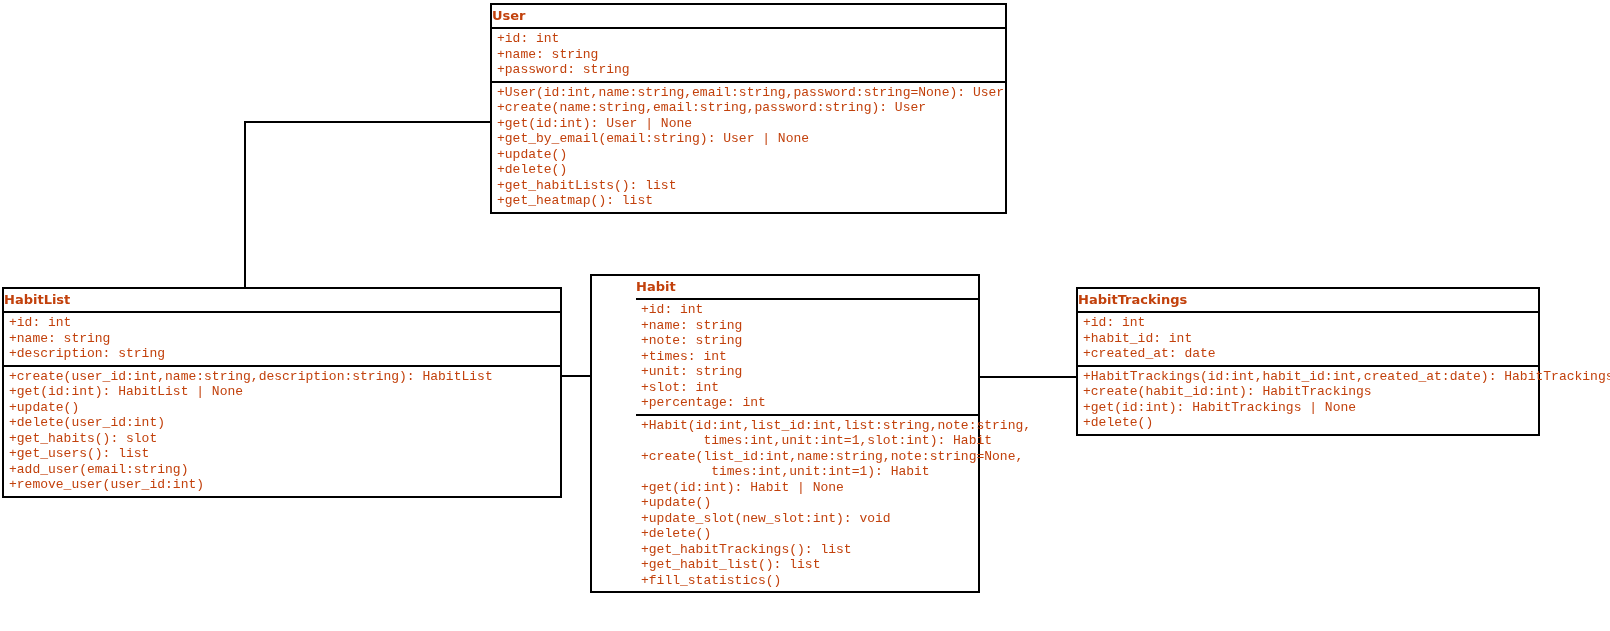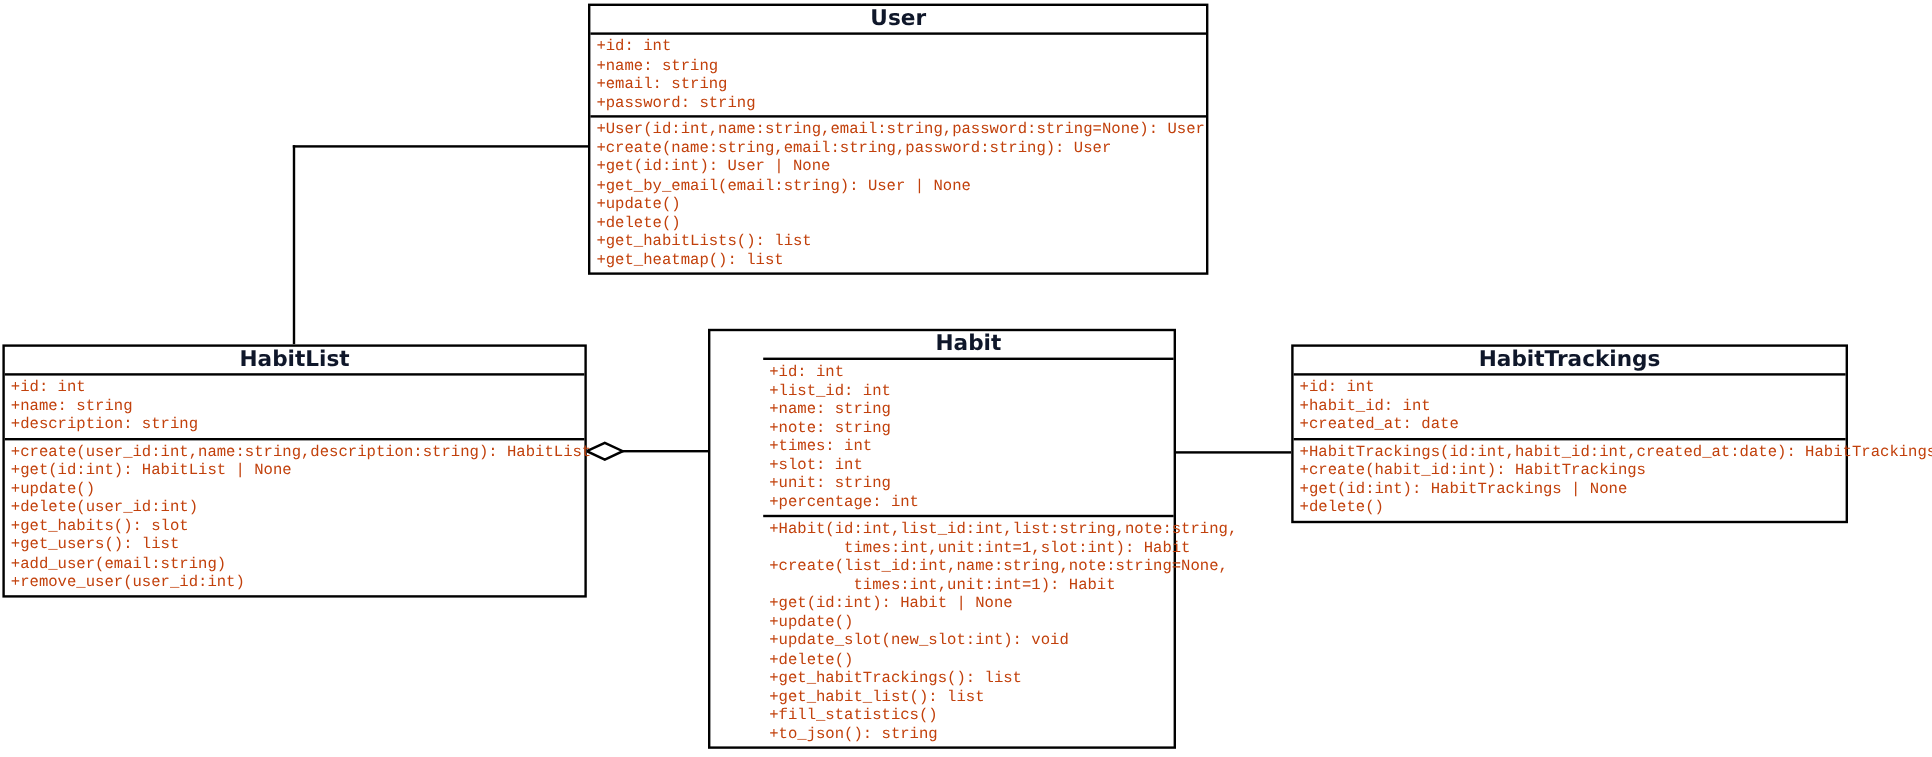--- a/index.html
+++ b/index.html
@@ -17,23 +17,23 @@
   }
   .uml-class {
     position: absolute;
     box-sizing: border-box;
     border: 2px solid #000000;
     background: #ffffff;
   }
   .uml-title {
     font-family: "DejaVu Sans", sans-serif;
     font-weight: bold;
-    font-size: 18px;
-    color: #0f172a;
-    text-align: center;
+    font-size: 13px;
+    color: #c2410c;
+    text-align: left;
     height: 22px;
     line-height: 22px;
     border-bottom: 2px solid #000000;
     white-space: pre;
   }
   .uml-section {
     padding: 2px 0 3px 0;
   }
   .uml-attrs {
     border-bottom: 2px solid #000000;
@@ -67,36 +67,35 @@
   </svg>
   <div class="line" style="left:518px; top:375px; width:72px; height:2px;"></div>
 
   <div class="line" style="left:980px; top:376px; width:96px; height:2px;"></div>
 
   <div class="uml-class" style="left:490px; top:3px; width:517px;">
     <div class="uml-title">User</div>
     <div class="uml-section uml-attrs">
         <div class="uml-row">+id: int</div>
         <div class="uml-row">+name: string</div>
-        <div class="uml-row">+email: string</div>
         <div class="uml-row">+password: string</div>
       </div>
     <div class="uml-section">
         <div class="uml-row">+User(id:int,name:string,email:string,password:string=None): User</div>
         <div class="uml-row">+create(name:string,email:string,password:string): User</div>
         <div class="uml-row">+get(id:int): User | None</div>
         <div class="uml-row">+get_by_email(email:string): User | None</div>
         <div class="uml-row">+update()</div>
         <div class="uml-row">+delete()</div>
         <div class="uml-row">+get_habitLists(): list</div>
         <div class="uml-row">+get_heatmap(): list</div>
       </div>
   </div>
 
-  <div class="uml-class" style="left:2px; top:287px; width:487px;">
+  <div class="uml-class" style="left:2px; top:287px; width:560px;">
     <div class="uml-title">HabitList</div>
     <div class="uml-section uml-attrs">
         <div class="uml-row">+id: int</div>
         <div class="uml-row">+name: string</div>
         <div class="uml-row">+description: string</div>
       </div>
     <div class="uml-section">
         <div class="uml-row">+create(user_id:int,name:string,description:string): HabitList</div>
         <div class="uml-row">+get(id:int): HabitList | None</div>
         <div class="uml-row">+update()</div>
@@ -105,41 +104,39 @@
         <div class="uml-row">+get_users(): list</div>
         <div class="uml-row">+add_user(email:string)</div>
         <div class="uml-row">+remove_user(user_id:int)</div>
       </div>
   </div>
 
   <div class="uml-class" style="left:590px; top:274px; width:390px;padding-left:44px;">
     <div class="uml-title">Habit</div>
     <div class="uml-section uml-attrs">
         <div class="uml-row">+id: int</div>
-        <div class="uml-row">+list_id: int</div>
         <div class="uml-row">+name: string</div>
         <div class="uml-row">+note: string</div>
         <div class="uml-row">+times: int</div>
+        <div class="uml-row">+unit: string</div>
         <div class="uml-row">+slot: int</div>
-        <div class="uml-row">+unit: string</div>
         <div class="uml-row">+percentage: int</div>
       </div>
     <div class="uml-section">
         <div class="uml-row">+Habit(id:int,list_id:int,list:string,note:string,</div>
         <div class="uml-row">        times:int,unit:int=1,slot:int): Habit</div>
         <div class="uml-row">+create(list_id:int,name:string,note:string=None,</div>
         <div class="uml-row">         times:int,unit:int=1): Habit</div>
         <div class="uml-row">+get(id:int): Habit | None</div>
         <div class="uml-row">+update()</div>
         <div class="uml-row">+update_slot(new_slot:int): void</div>
         <div class="uml-row">+delete()</div>
         <div class="uml-row">+get_habitTrackings(): list</div>
         <div class="uml-row">+get_habit_list(): list</div>
         <div class="uml-row">+fill_statistics()</div>
-        <div class="uml-row">+to_json(): string</div>
       </div>
   </div>
 
   <div class="uml-class" style="left:1076px; top:287px; width:464px;">
     <div class="uml-title">HabitTrackings</div>
     <div class="uml-section uml-attrs">
         <div class="uml-row">+id: int</div>
         <div class="uml-row">+habit_id: int</div>
         <div class="uml-row">+created_at: date</div>
       </div>

